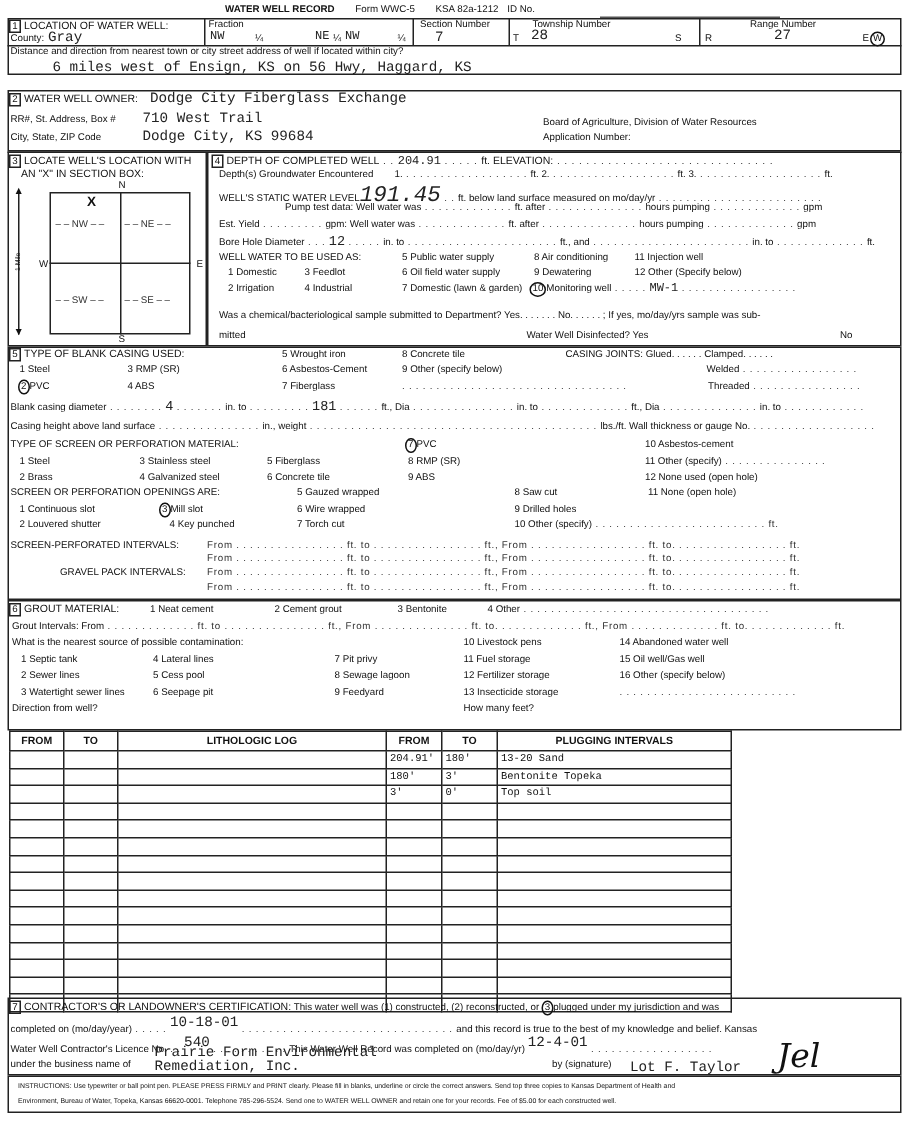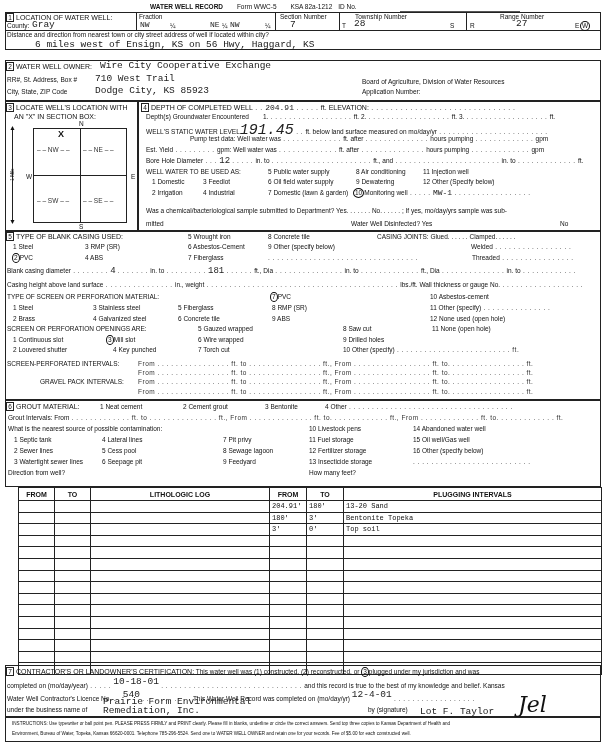--- a/index.html
+++ b/index.html
@@ -64,25 +64,25 @@
 <div class="abs small" style="left:470px;top:22px;">R</div>
 <div class="abs hand" style="left:516px;top:18px;">27</div>
 <div class="abs small" style="left:575px;top:22px;">E</div>
 <div class="abs small circle" style="left:580px;top:21px;">W</div>
 
 <div class="abs small" style="left:7px;top:31px;">Distance and direction from nearest town or city street address of well if located within city?</div>
 <div class="abs hand" style="left:35px;top:39px;">6 miles west of Ensign, KS on 56 Hwy, Haggard, KS</div>
 
 <div class="box" style="left:5px;top:60px;width:596px;height:41px;"></div>
 <div class="abs" style="left:6px;top:62px;"><span class="num">2</span><span>WATER WELL OWNER:</span></div>
-<div class="abs hand" style="left:100px;top:60px;">Wire City Cooperative Exchange</div>
+<div class="abs hand" style="left:100px;top:60px;">Dodge City Fiberglass Exchange</div>
 <div class="abs small" style="left:7px;top:76px;">RR#, St. Address, Box #</div>
 <div class="abs hand" style="left:95px;top:73px;">710 West Trail</div>
 <div class="abs small" style="left:7px;top:88px;">City, State, ZIP Code</div>
-<div class="abs hand" style="left:95px;top:85px;">Dodge City, KS 85923</div>
+<div class="abs hand" style="left:95px;top:85px;">Dodge City, KS 99684</div>
 <div class="abs small" style="left:362px;top:78px;">Board of Agriculture, Division of Water Resources</div>
 <div class="abs small" style="left:362px;top:88px;">Application Number:</div>
 <div class="hline" style="left:5px;top:101px;width:596px;"></div>
 
 <div class="box" style="left:5px;top:101px;width:133px;height:130px;"></div>
 <div class="abs" style="left:6px;top:103px;"><span class="num">3</span><span>LOCATE WELL'S LOCATION WITH</span></div>
 <div class="abs" style="left:14px;top:113px;">AN "X" IN SECTION BOX:</div>
 <div class="abs small" style="left:79px;top:120px;">N</div>
 <div class="abs small" style="left:79px;top:223px;">S</div>
 <div class="abs small" style="left:26px;top:173px;">W</div>
@@ -207,21 +207,21 @@
 <div class="abs small" style="left:309px;top:447px;">12 Fertilizer storage</div>
 <div class="abs small" style="left:413px;top:447px;">16 Other (specify below)</div>
 <div class="abs small" style="left:14px;top:458px;">3 Watertight sewer lines</div>
 <div class="abs small" style="left:102px;top:458px;">6 Seepage pit</div>
 <div class="abs small" style="left:223px;top:458px;">9 Feedyard</div>
 <div class="abs small" style="left:309px;top:458px;">13 Insecticide storage</div>
 <div class="abs small dots" style="left:413px;top:458px;">. . . . . . . . . . . . . . . . . . . . . . . . . .</div>
 <div class="abs small" style="left:8px;top:469px;">Direction from well?</div>
 <div class="abs small" style="left:309px;top:469px;">How many feet?</div>
 
-<table class="log" style="left:18px;top:487px;width:584px;">
+<table class="log" style="left:6px;top:487px;width:482px;">
   <colgroup>
       <col style="width:36px">
       <col style="width:36px">
       <col style="width:179px">
       <col style="width:37px">
       <col style="width:37px">
       <col>
     </colgroup>
   <thead>
     <tr>

